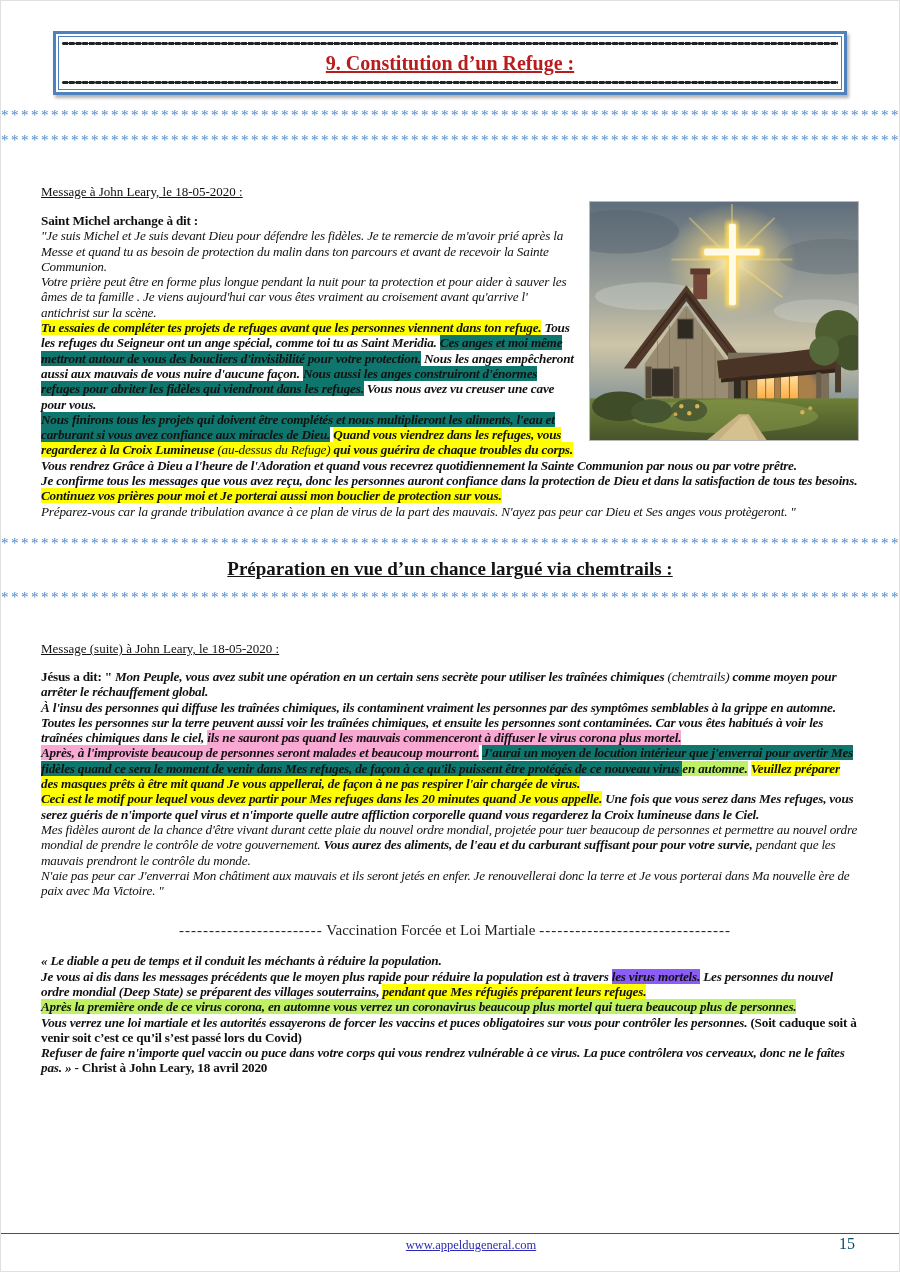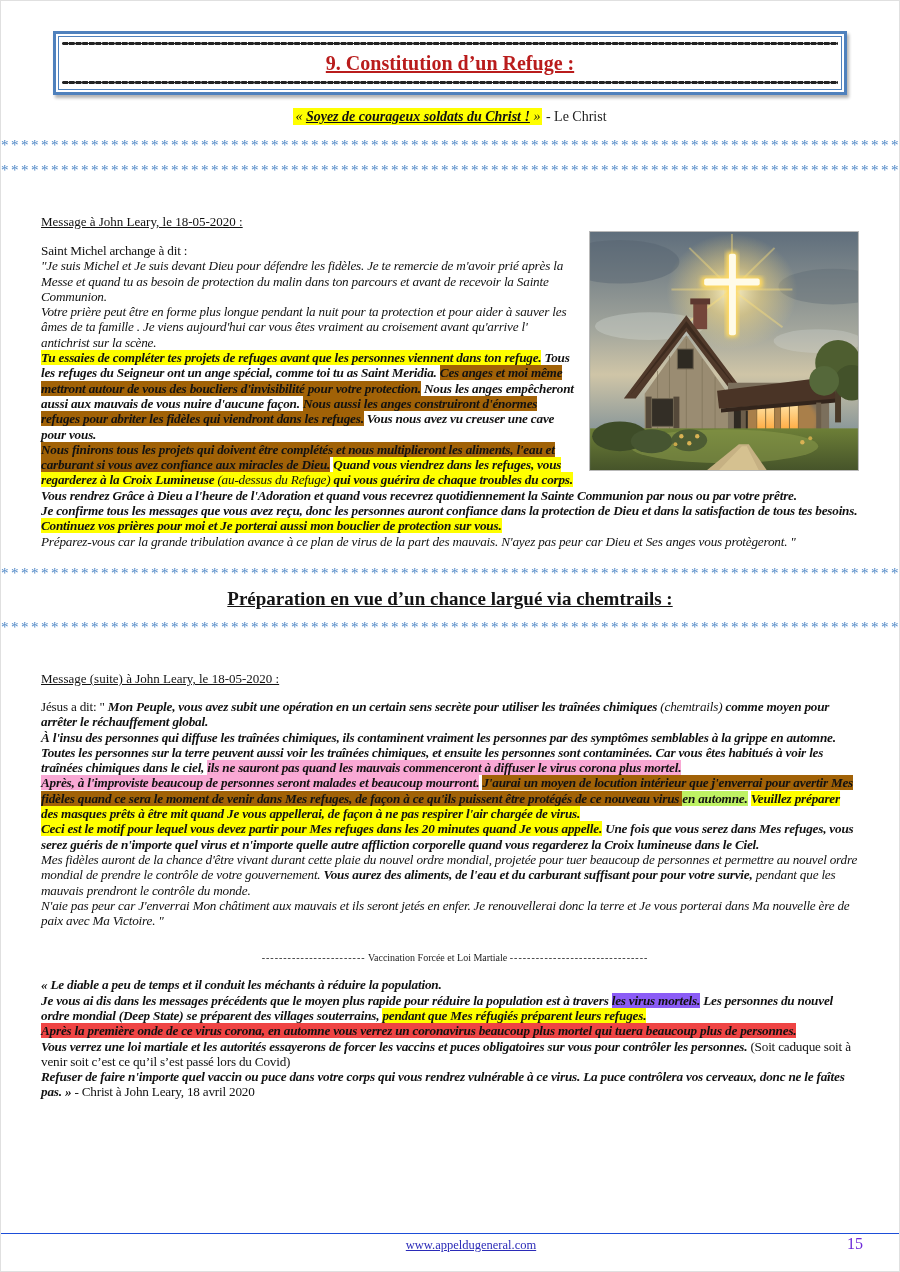--- a/index.html
+++ b/index.html
@@ -47,66 +47,63 @@
   }
 
   .content{margin:0 40px;}
   .msg-label{font-size:13px;text-decoration:underline;margin-top:36px;}
 
   
   .para{font-size:13.2px;line-height:15.3px;letter-spacing:-0.2px;}
   .para1{margin-top:13px;}
   .para2{margin-top:12px;}
   .para3{margin-top:14px;}
-  .seg.r{font-style:normal;font-weight:400;}
+  .seg.r{font-style:normal;font-weight:700;}
   .seg.i{font-style:italic;font-weight:400;}
   .seg.bi{font-style:italic;font-weight:700;margin-top:12px;}
   .hl-yellow{background:#ffff00;}
-  .hl-purple{background:#a16207;}
+  .hl-purple{background:#0f766e;}
   .hl-pink{background:#f9a8d4;}
   .hl-red{background:#8b5cf6;}
   .hl-green{background:#bef264;}
-  .hl-lightgreen{background:#ef4444;}
+  .hl-lightgreen{background:#bef264;}
 
   
   .fig{
     float:right;width:270px;height:240px;margin:-12px 0 8px 10px;
     border:1px solid #b9b9b9;box-sizing:border-box;background:#8c978f;
   }
   .fig svg{display:block;width:100%;height:100%;}
   .clear{clear:both;}
 
   
-  .vacc{text-align:center;font-size:10px;margin-top:24px;color:#222;margin-left:10px;}
+  .vacc{text-align:center;font-size:15px;margin-top:24px;color:#222;margin-left:10px;}
   .vacc .dashes{letter-spacing:1px;}
 
   
   .footer{position:absolute;left:0;right:0;top:1232px;border-top:1px solid #1d4ed8;height:38px;padding-left:42px;}
   .footer-link{
     display:block;text-align:center;font-size:12.5px;color:#2b2bb8;
     text-decoration:underline;margin-top:4px;cursor:pointer;
   }
-  .page-num{position:absolute;right:36px;top:1px;font-size:16px;color:#6d28d9;}
+  .page-num{position:absolute;right:44px;top:1px;font-size:16px;color:#0c4a6e;}
 </style>
 </head>
 <body>
 
 <div class="page">
 
   <div class="hdr-outer">
     <div class="hdr-inner">
       <div class="eqrow">==================================================================================================================================</div>
       <div class="hdr-title">9. Constitution d’un Refuge :</div>
       <div class="eqrow">==================================================================================================================================</div>
     </div>
   </div>
 
-  <div class="quote-line">
-    <span class="q-hl"><span class="q-open">« </span><span class="q-text">Soyez de courageux soldats du Christ !</span><span class="q-close"> »</span></span><span class="q-attrib"> - Le Christ</span>
-  </div>
 
   <div class="sep sep1">****************************************************************************************************</div>
   <div class="sep sep2">****************************************************************************************************</div>
 
   <div class="content">
     <div class="msg-label">Message à John Leary, le 18-05-2020 :</div>
 
     <div class="para para1">
       
       <div class="fig">

